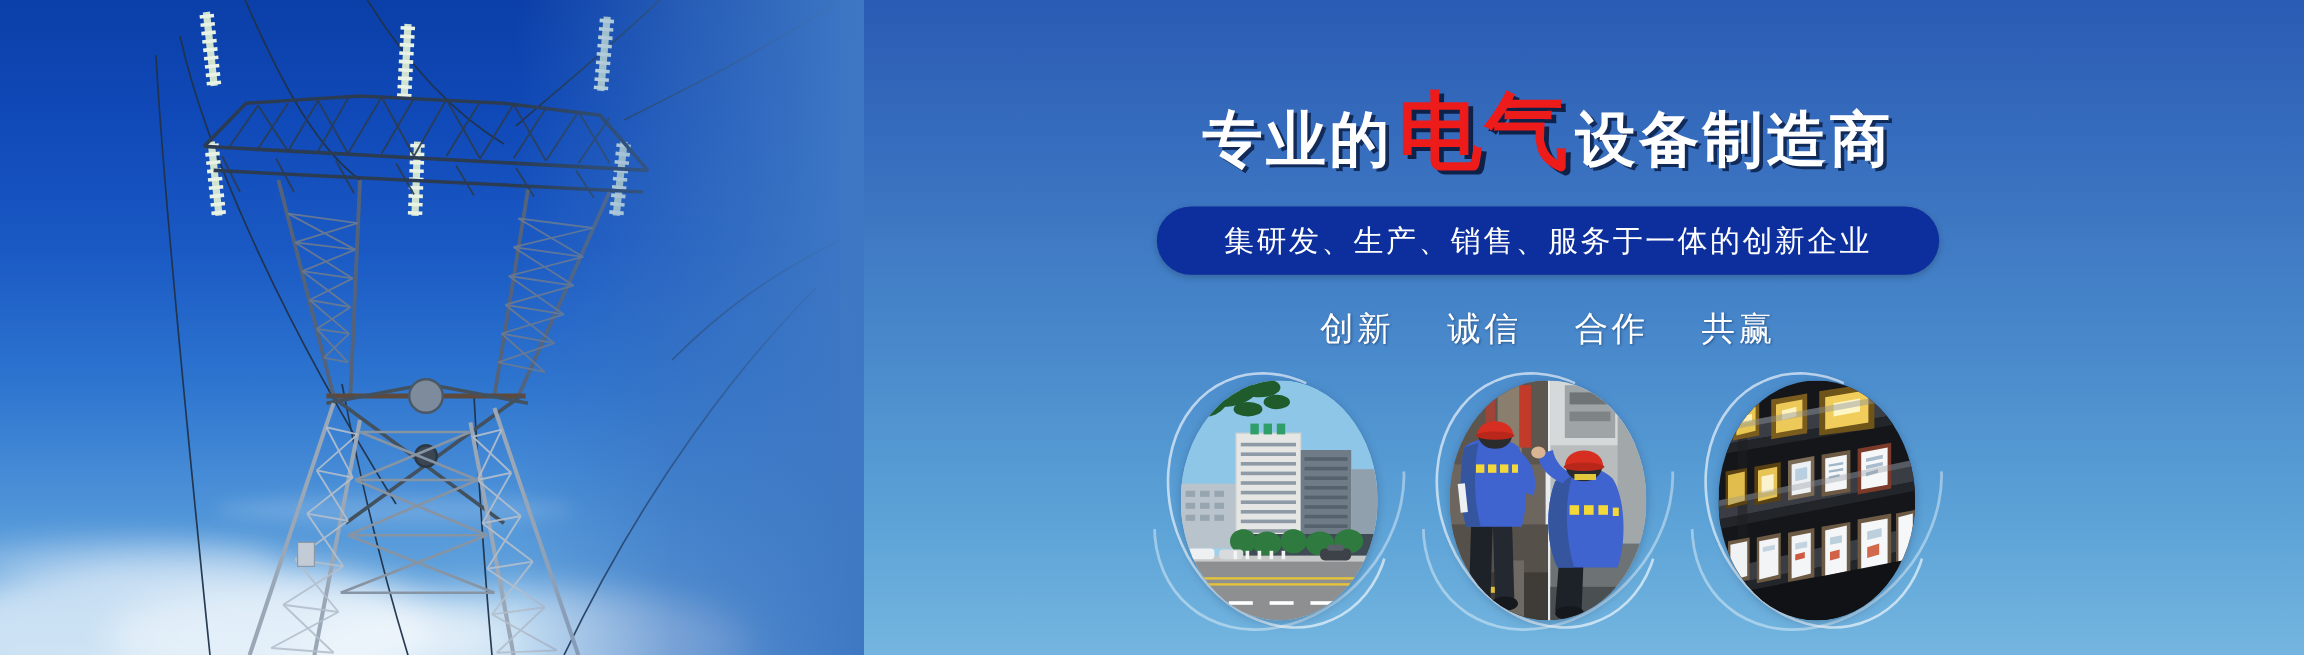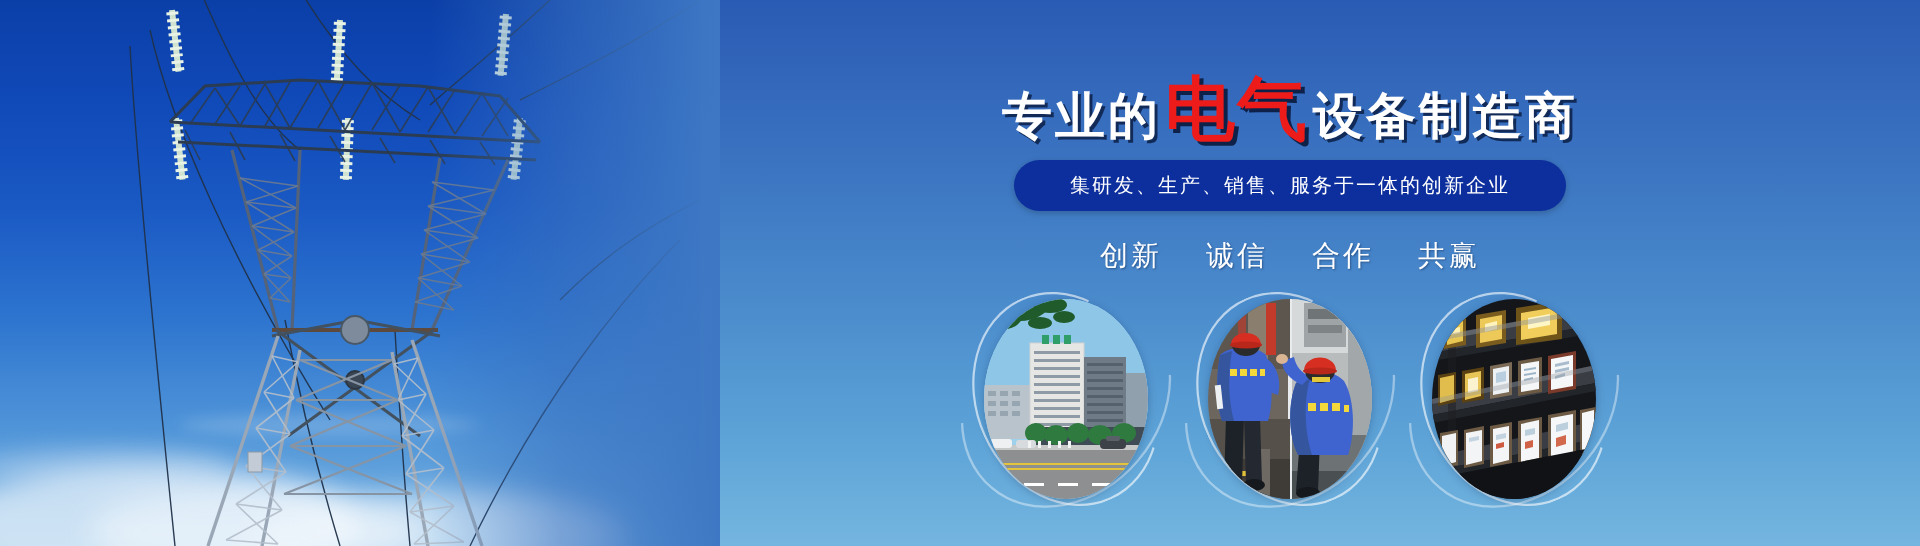--- a/index.html
+++ b/index.html
@@ -57,24 +57,24 @@
   }
   .hl-red{
     font-size:70px;color:#ee1b1b;
     text-shadow:4px 4px 0 rgba(10,25,60,.9);
     vertical-align:baseline;
     letter-spacing:2px;
     padding:0 4px;
   }
 
   .pill{
-    margin-top:16px;
+    margin-top:28px;
     background:#0c2f9d;
     color:#ffffff;
-    font-size:20px;
+    font-size:25px;
     letter-spacing:2px;
     padding:12px 56px;
     border-radius:999px;
     white-space:nowrap;
     box-shadow:0 2px 6px rgba(0,0,0,.22);
   }
 
   .keywords{
     margin-top:26px;
     display:flex;gap:44px;

